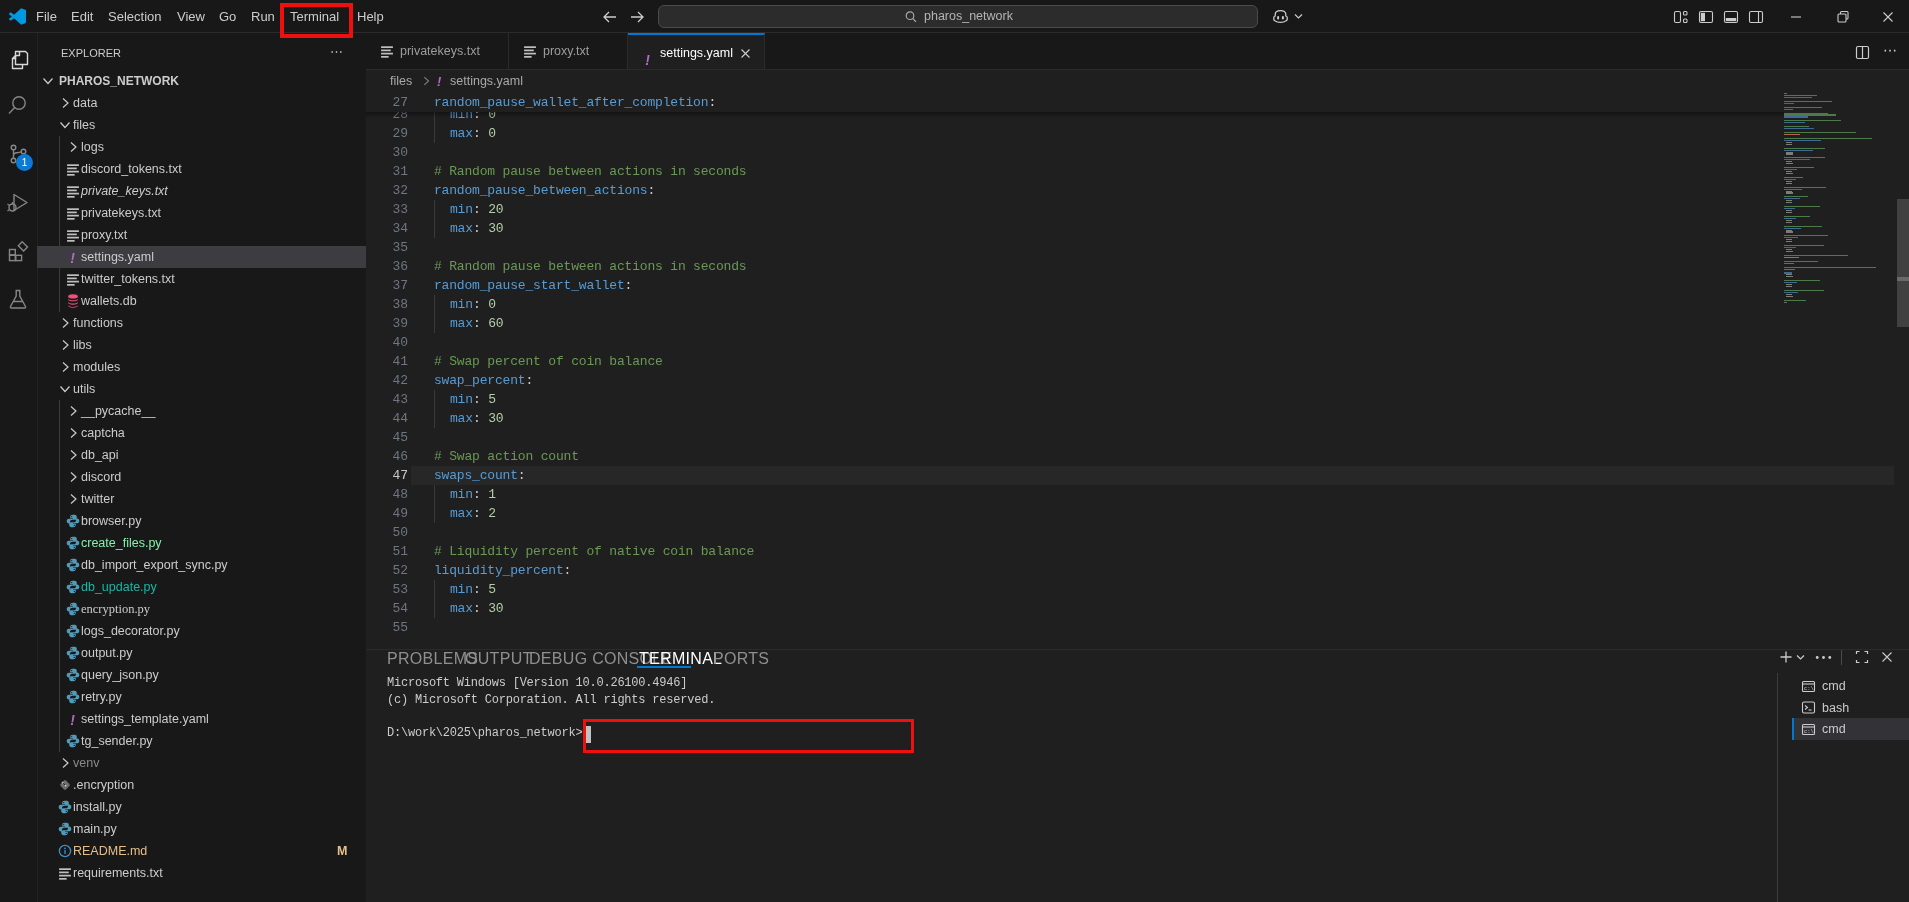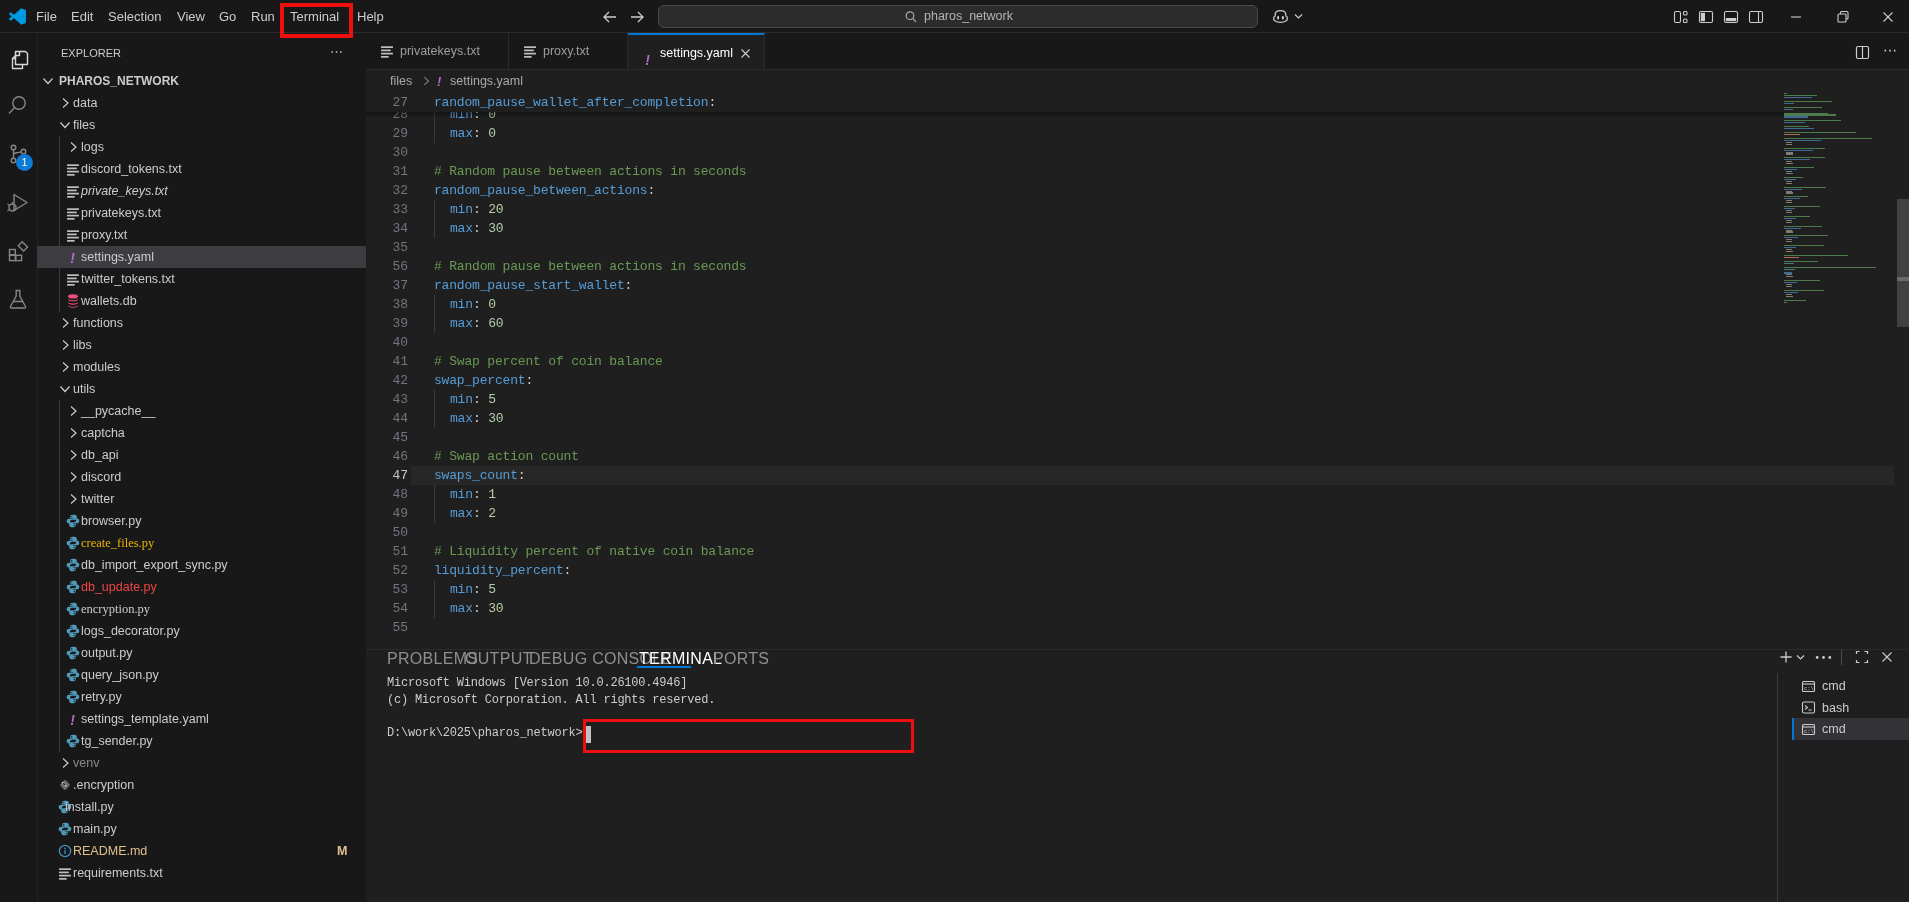--- a/index.html
+++ b/index.html
@@ -272,39 +272,39 @@
     </svg>
     <span style="position:absolute;left:44px;color:#cccccc;">browser.py</span>
   </div>
 <div class="trow" style="left:37px;top:532px;">
     <svg class="chev" style="left:29px;top:4px" width="14" height="14" viewBox="0 0 14 14">
       <g fill="#519aba">
         <path d="M6.8 0.8 C4.9 0.8 4.2 1.7 4.2 2.9 L4.2 4.2 L7 4.2 L7 4.7 L3 4.7 C1.7 4.7 0.7 5.6 0.7 7 C0.7 8.4 1.5 9.4 2.8 9.4 L4 9.4 L4 7.8 C4 6.5 5.1 5.7 6.3 5.7 L9 5.7 C10 5.7 10.8 4.9 10.8 3.9 L10.8 2.9 C10.8 1.7 9.8 0.8 8.8 0.8 Z M5.7 1.9 A0.65 0.65 0 1 1 5.7 3.2 A0.65 0.65 0 0 1 5.7 1.9 Z"></path>
         <path d="M7.2 13.2 C9.1 13.2 9.8 12.3 9.8 11.1 L9.8 9.8 L7 9.8 L7 9.3 L11 9.3 C12.3 9.3 13.3 8.4 13.3 7 C13.3 5.6 12.5 4.6 11.2 4.6 L10 4.6 L10 6.2 C10 7.5 8.9 8.3 7.7 8.3 L5 8.3 C4 8.3 3.2 9.1 3.2 10.1 L3.2 11.1 C3.2 12.3 4.2 13.2 5.2 13.2 Z M8.3 12.1 A0.65 0.65 0 1 1 8.3 10.8 A0.65 0.65 0 0 1 8.3 12.1 Z"></path>
       </g>
     </svg>
-    <span style="position:absolute;left:44px;color:#eab308;font-family:Liberation Serif, serif;">create_files.py</span>
+    <span style="position:absolute;left:44px;color:#86efac;">create_files.py</span>
   </div>
 <div class="trow" style="left:37px;top:554px;">
     <svg class="chev" style="left:29px;top:4px" width="14" height="14" viewBox="0 0 14 14">
       <g fill="#519aba">
         <path d="M6.8 0.8 C4.9 0.8 4.2 1.7 4.2 2.9 L4.2 4.2 L7 4.2 L7 4.7 L3 4.7 C1.7 4.7 0.7 5.6 0.7 7 C0.7 8.4 1.5 9.4 2.8 9.4 L4 9.4 L4 7.8 C4 6.5 5.1 5.7 6.3 5.7 L9 5.7 C10 5.7 10.8 4.9 10.8 3.9 L10.8 2.9 C10.8 1.7 9.8 0.8 8.8 0.8 Z M5.7 1.9 A0.65 0.65 0 1 1 5.7 3.2 A0.65 0.65 0 0 1 5.7 1.9 Z"></path>
         <path d="M7.2 13.2 C9.1 13.2 9.8 12.3 9.8 11.1 L9.8 9.8 L7 9.8 L7 9.3 L11 9.3 C12.3 9.3 13.3 8.4 13.3 7 C13.3 5.6 12.5 4.6 11.2 4.6 L10 4.6 L10 6.2 C10 7.5 8.9 8.3 7.7 8.3 L5 8.3 C4 8.3 3.2 9.1 3.2 10.1 L3.2 11.1 C3.2 12.3 4.2 13.2 5.2 13.2 Z M8.3 12.1 A0.65 0.65 0 1 1 8.3 10.8 A0.65 0.65 0 0 1 8.3 12.1 Z"></path>
       </g>
     </svg>
     <span style="position:absolute;left:44px;color:#cccccc;">db_import_export_sync.py</span>
   </div>
 <div class="trow" style="left:37px;top:576px;">
     <svg class="chev" style="left:29px;top:4px" width="14" height="14" viewBox="0 0 14 14">
       <g fill="#519aba">
         <path d="M6.8 0.8 C4.9 0.8 4.2 1.7 4.2 2.9 L4.2 4.2 L7 4.2 L7 4.7 L3 4.7 C1.7 4.7 0.7 5.6 0.7 7 C0.7 8.4 1.5 9.4 2.8 9.4 L4 9.4 L4 7.8 C4 6.5 5.1 5.7 6.3 5.7 L9 5.7 C10 5.7 10.8 4.9 10.8 3.9 L10.8 2.9 C10.8 1.7 9.8 0.8 8.8 0.8 Z M5.7 1.9 A0.65 0.65 0 1 1 5.7 3.2 A0.65 0.65 0 0 1 5.7 1.9 Z"></path>
         <path d="M7.2 13.2 C9.1 13.2 9.8 12.3 9.8 11.1 L9.8 9.8 L7 9.8 L7 9.3 L11 9.3 C12.3 9.3 13.3 8.4 13.3 7 C13.3 5.6 12.5 4.6 11.2 4.6 L10 4.6 L10 6.2 C10 7.5 8.9 8.3 7.7 8.3 L5 8.3 C4 8.3 3.2 9.1 3.2 10.1 L3.2 11.1 C3.2 12.3 4.2 13.2 5.2 13.2 Z M8.3 12.1 A0.65 0.65 0 1 1 8.3 10.8 A0.65 0.65 0 0 1 8.3 12.1 Z"></path>
       </g>
     </svg>
-    <span style="position:absolute;left:44px;color:#ef4444;">db_update.py</span>
+    <span style="position:absolute;left:44px;color:#14b8a6;">db_update.py</span>
   </div>
 <div class="trow" style="left:37px;top:598px;font-family:Liberation Serif, serif;">
     <svg class="chev" style="left:29px;top:4px" width="14" height="14" viewBox="0 0 14 14">
       <g fill="#519aba">
         <path d="M6.8 0.8 C4.9 0.8 4.2 1.7 4.2 2.9 L4.2 4.2 L7 4.2 L7 4.7 L3 4.7 C1.7 4.7 0.7 5.6 0.7 7 C0.7 8.4 1.5 9.4 2.8 9.4 L4 9.4 L4 7.8 C4 6.5 5.1 5.7 6.3 5.7 L9 5.7 C10 5.7 10.8 4.9 10.8 3.9 L10.8 2.9 C10.8 1.7 9.8 0.8 8.8 0.8 Z M5.7 1.9 A0.65 0.65 0 1 1 5.7 3.2 A0.65 0.65 0 0 1 5.7 1.9 Z"></path>
         <path d="M7.2 13.2 C9.1 13.2 9.8 12.3 9.8 11.1 L9.8 9.8 L7 9.8 L7 9.3 L11 9.3 C12.3 9.3 13.3 8.4 13.3 7 C13.3 5.6 12.5 4.6 11.2 4.6 L10 4.6 L10 6.2 C10 7.5 8.9 8.3 7.7 8.3 L5 8.3 C4 8.3 3.2 9.1 3.2 10.1 L3.2 11.1 C3.2 12.3 4.2 13.2 5.2 13.2 Z M8.3 12.1 A0.65 0.65 0 1 1 8.3 10.8 A0.65 0.65 0 0 1 8.3 12.1 Z"></path>
       </g>
     </svg>
     <span style="position:absolute;left:44px;color:#cccccc;">encryption.py</span>
   </div>
@@ -374,21 +374,21 @@
     </svg>
     <span style="position:absolute;left:36px;color:#cccccc;">.encryption</span>
   </div>
 <div class="trow" style="left:37px;top:796px;">
     <svg class="chev" style="left:21px;top:4px" width="14" height="14" viewBox="0 0 14 14">
       <g fill="#519aba">
         <path d="M6.8 0.8 C4.9 0.8 4.2 1.7 4.2 2.9 L4.2 4.2 L7 4.2 L7 4.7 L3 4.7 C1.7 4.7 0.7 5.6 0.7 7 C0.7 8.4 1.5 9.4 2.8 9.4 L4 9.4 L4 7.8 C4 6.5 5.1 5.7 6.3 5.7 L9 5.7 C10 5.7 10.8 4.9 10.8 3.9 L10.8 2.9 C10.8 1.7 9.8 0.8 8.8 0.8 Z M5.7 1.9 A0.65 0.65 0 1 1 5.7 3.2 A0.65 0.65 0 0 1 5.7 1.9 Z"></path>
         <path d="M7.2 13.2 C9.1 13.2 9.8 12.3 9.8 11.1 L9.8 9.8 L7 9.8 L7 9.3 L11 9.3 C12.3 9.3 13.3 8.4 13.3 7 C13.3 5.6 12.5 4.6 11.2 4.6 L10 4.6 L10 6.2 C10 7.5 8.9 8.3 7.7 8.3 L5 8.3 C4 8.3 3.2 9.1 3.2 10.1 L3.2 11.1 C3.2 12.3 4.2 13.2 5.2 13.2 Z M8.3 12.1 A0.65 0.65 0 1 1 8.3 10.8 A0.65 0.65 0 0 1 8.3 12.1 Z"></path>
       </g>
     </svg>
-    <span style="position:absolute;left:28px;color:#cccccc;">install.py</span>
+    <span style="position:absolute;left:36px;color:#cccccc;">install.py</span>
   </div>
 <div class="trow" style="left:37px;top:818px;">
     <svg class="chev" style="left:21px;top:4px" width="14" height="14" viewBox="0 0 14 14">
       <g fill="#519aba">
         <path d="M6.8 0.8 C4.9 0.8 4.2 1.7 4.2 2.9 L4.2 4.2 L7 4.2 L7 4.7 L3 4.7 C1.7 4.7 0.7 5.6 0.7 7 C0.7 8.4 1.5 9.4 2.8 9.4 L4 9.4 L4 7.8 C4 6.5 5.1 5.7 6.3 5.7 L9 5.7 C10 5.7 10.8 4.9 10.8 3.9 L10.8 2.9 C10.8 1.7 9.8 0.8 8.8 0.8 Z M5.7 1.9 A0.65 0.65 0 1 1 5.7 3.2 A0.65 0.65 0 0 1 5.7 1.9 Z"></path>
         <path d="M7.2 13.2 C9.1 13.2 9.8 12.3 9.8 11.1 L9.8 9.8 L7 9.8 L7 9.3 L11 9.3 C12.3 9.3 13.3 8.4 13.3 7 C13.3 5.6 12.5 4.6 11.2 4.6 L10 4.6 L10 6.2 C10 7.5 8.9 8.3 7.7 8.3 L5 8.3 C4 8.3 3.2 9.1 3.2 10.1 L3.2 11.1 C3.2 12.3 4.2 13.2 5.2 13.2 Z M8.3 12.1 A0.65 0.65 0 1 1 8.3 10.8 A0.65 0.65 0 0 1 8.3 12.1 Z"></path>
       </g>
     </svg>
     <span style="position:absolute;left:36px;color:#cccccc;">main.py</span>
   </div>
@@ -468,21 +468,21 @@
 <div class="codeline" style="left:434px;top:161.5px;"><span class="cc"># Random pause between actions in seconds</span></div>
 <div class="lnum" style="left:366px;top:180.5px;color:#6e7681;">32</div>
 <div class="codeline" style="left:434px;top:180.5px;"><span class="ck">random_pause_between_actions</span><span class="cp">:</span></div>
 <div class="lnum" style="left:366px;top:199.5px;color:#6e7681;">33</div>
 <div class="codeline" style="left:450px;top:199.5px;"><span class="ck">min</span><span class="cp">: </span><span class="cv">20</span></div>
 <div class="abs" style="left:434px;top:199.5px;width:1px;height:19px;background:#3a3a3a;"></div>
 <div class="lnum" style="left:366px;top:218.5px;color:#6e7681;">34</div>
 <div class="codeline" style="left:450px;top:218.5px;"><span class="ck">max</span><span class="cp">: </span><span class="cv">30</span></div>
 <div class="abs" style="left:434px;top:218.5px;width:1px;height:19px;background:#3a3a3a;"></div>
 <div class="lnum" style="left:366px;top:237.5px;color:#6e7681;">35</div>
-<div class="lnum" style="left:366px;top:256.5px;color:#6e7681;">56</div>
+<div class="lnum" style="left:366px;top:256.5px;color:#6e7681;">36</div>
 <div class="codeline" style="left:434px;top:256.5px;"><span class="cc"># Random pause between actions in seconds</span></div>
 <div class="lnum" style="left:366px;top:275.5px;color:#6e7681;">37</div>
 <div class="codeline" style="left:434px;top:275.5px;"><span class="ck">random_pause_start_wallet</span><span class="cp">:</span></div>
 <div class="lnum" style="left:366px;top:294.5px;color:#6e7681;">38</div>
 <div class="codeline" style="left:450px;top:294.5px;"><span class="ck">min</span><span class="cp">: </span><span class="cv">0</span></div>
 <div class="abs" style="left:434px;top:294.5px;width:1px;height:19px;background:#3a3a3a;"></div>
 <div class="lnum" style="left:366px;top:313.5px;color:#6e7681;">39</div>
 <div class="codeline" style="left:450px;top:313.5px;"><span class="ck">max</span><span class="cp">: </span><span class="cv">60</span></div>
 <div class="abs" style="left:434px;top:313.5px;width:1px;height:19px;background:#3a3a3a;"></div>
 <div class="lnum" style="left:366px;top:332.5px;color:#6e7681;">40</div>

